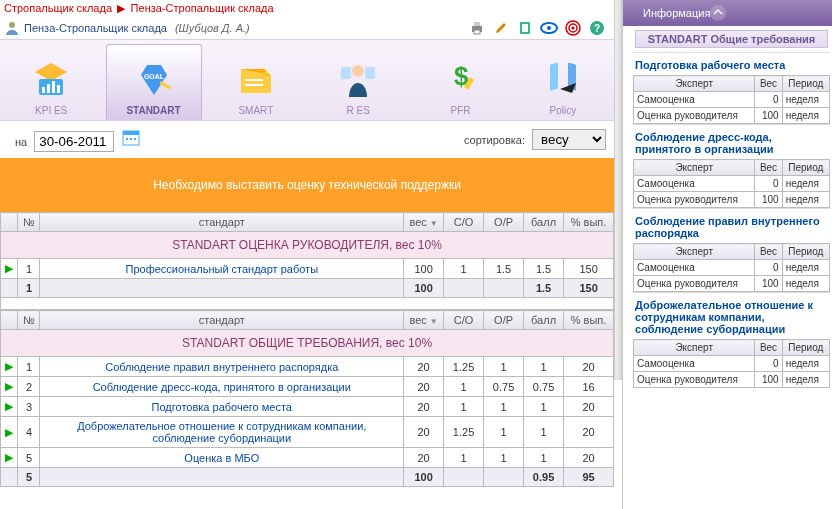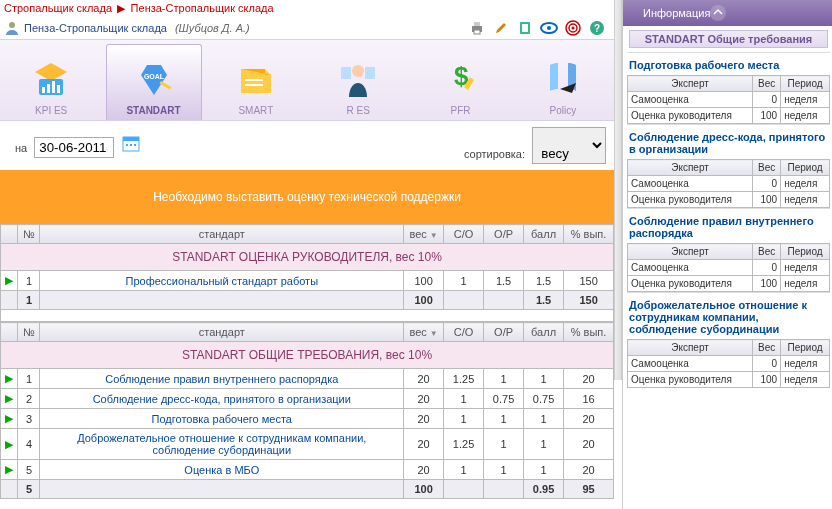--- a/index.html
+++ b/index.html
@@ -24,40 +24,40 @@
   .tab-strip .tab { display:flex; flex-direction:column; align-items:center; justify-content:flex-end; gap:2px; width:96px; cursor:pointer; padding-bottom:4px;}
   .tab-strip .tab.active { background: linear-gradient(#fff,#d7c8e8); border:1px solid #c4b3db; border-bottom:none; border-radius:3px 3px 0 0;}
   .tab-strip .tab .lbl { color:#9a87b5; font-size:10px; text-align:center;}
   .tab-strip .tab.active .lbl { color:#6e5695; font-weight:bold;}
   .tab-strip .tab .ic { height:46px; display:flex; align-items:center; justify-content:center;}
   
   .filter-row { display:flex; justify-content:space-between; align-items:center; padding:6px 8px;margin-left:7px; }
   .filter-row label { color:#444; margin-right:4px;}
   .filter-row input[type=text] { width:80px; padding:2px 4px; border:1px solid #aaa;}
   .cal-btn { width:20px; height:20px; display:inline-flex; align-items:center; justify-content:center; cursor:pointer; margin-left:4px;}
-  .filter-row select { border:1px solid #aaa; padding:17px 20px 1px 4px;text-align:center;}
+  .filter-row select { border:1px solid #aaa; padding:1px 20px 1px 4px;}
   
   .banner { background:#ffa128; color:#fff; text-align:center; padding:20px 0; font-size:12px; }
   
   table.grid { width:100%; border-collapse:collapse; }
   table.grid th, table.grid td { border:1px solid #bbb; padding:3px 4px; font-size:11px; }
   table.grid th { background:linear-gradient(#f5f5f9,#e3e3ec); color:#555; font-weight:normal; text-align:center;}
   table.grid .section-head td { background:#f7e6f0; color:#8a3a6a; text-align:center; padding:6px; font-size:12px;}
   table.grid td.num { text-align:center;}
   table.grid td.name { text-align:center; color:#0a4aa0;}
   table.grid tr.total td { background:#ededf3; font-weight:bold; text-align:center; }
   table.grid .exp { width:14px; text-align:center; color:#0a0; cursor:pointer;}
   .th-sort::after { content:"▼"; font-size:8px; margin-left:3px; color:#888;}
   .gap-row td { height:12px; border:none; border-left:none; border-right:none; background:#fff;}
   
   
   .side-header { background:linear-gradient(#9c87bb,#7a5fa3); color:#fff; padding:5px 20px; display:flex; justify-content:flex-start; align-items:center;}
   .side-header .close { width:16px; height:16px; border-radius:50%; background:rgba(255,255,255,.2); display:inline-flex; align-items:center; justify-content:center; cursor:pointer;}
   .side-chip { background:linear-gradient(#f0eaf6,#e4daf0); border:1px solid #c9bed8; color:#6e5695; text-align:center; padding:2px; margin:4px 2px; font-size:11px; font-weight:bold;}
-  .side-scroll { overflow-y:auto; height:calc(509px - 30px); padding:0 2px 8px 4px; }
+  .side-scroll { overflow-y:auto; height:calc(509px - 30px); padding:0 2px 8px 10px; }
   .side-scroll::-webkit-scrollbar { width:14px;}
   .side-scroll::-webkit-scrollbar-thumb { background:#c9bed8; border:2px solid #eee;}
   .side-block h4 { color:#004a9a; font-size:11px; font-weight:bold; padding:6px 2px 4px; border-top:1px solid #ddd;}
   .side-block table { width:100%; border-collapse:collapse;}
   .side-block th, .side-block td { border:1px solid #bbb; padding:2px 3px; font-size:10px;}
   .side-block th { background:linear-gradient(#f5f5f9,#e3e3ec); text-align:center; font-weight:normal;}
   .side-block td:nth-child(2){ text-align:right;}
   
   .divider { width:8px; background:linear-gradient(90deg,#eee,#ddd); border-left:1px solid #ccc; border-right:1px solid #ccc; cursor:col-resize;}
   .main-scroll { height: calc(509px - 30px); overflow-y:auto;}

